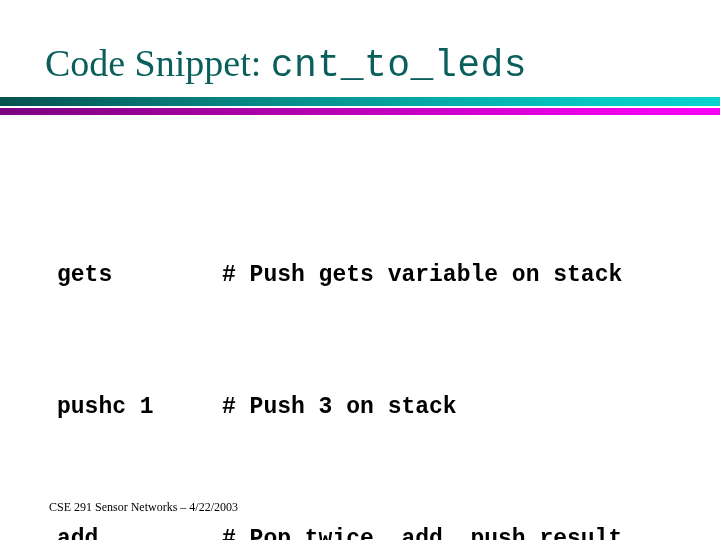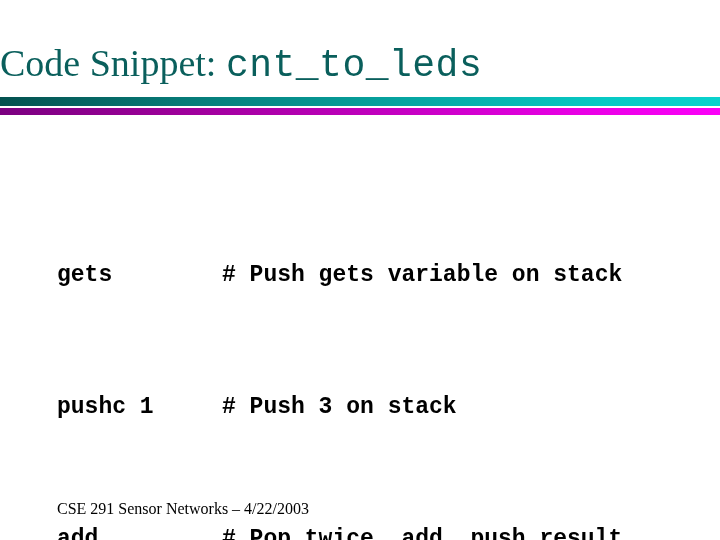--- a/index.html
+++ b/index.html
@@ -17,20 +17,21 @@
     overflow: hidden;
     font-family: "Liberation Serif", serif;
   }
 
   
   .title-area {
     position: absolute;
     left: 0;
     top: 44px;
     width: 572px;
+    text-align: center;
     white-space: nowrap;
     line-height: 1;
   }
 
   .title-serif {
     font-family: "Liberation Serif", serif;
     font-size: 38px;
     font-weight: normal;
     color: #0a5f5c;
     letter-spacing: 0px;
@@ -92,24 +93,24 @@
   }
 
   .cmt-col {
     display: inline-block;
     white-space: pre;
   }
 
   
   .footer {
     position: absolute;
-    left: 57px;
+    left: 49px;
     top: 500px;
     font-family: "Liberation Serif", serif;
-    font-size: 16px;
+    font-size: 12px;
     font-weight: normal;
     color: #000000;
     white-space: nowrap;
   }
 </style>
 </head>
 <body>
 
 <div class="slide">
 

